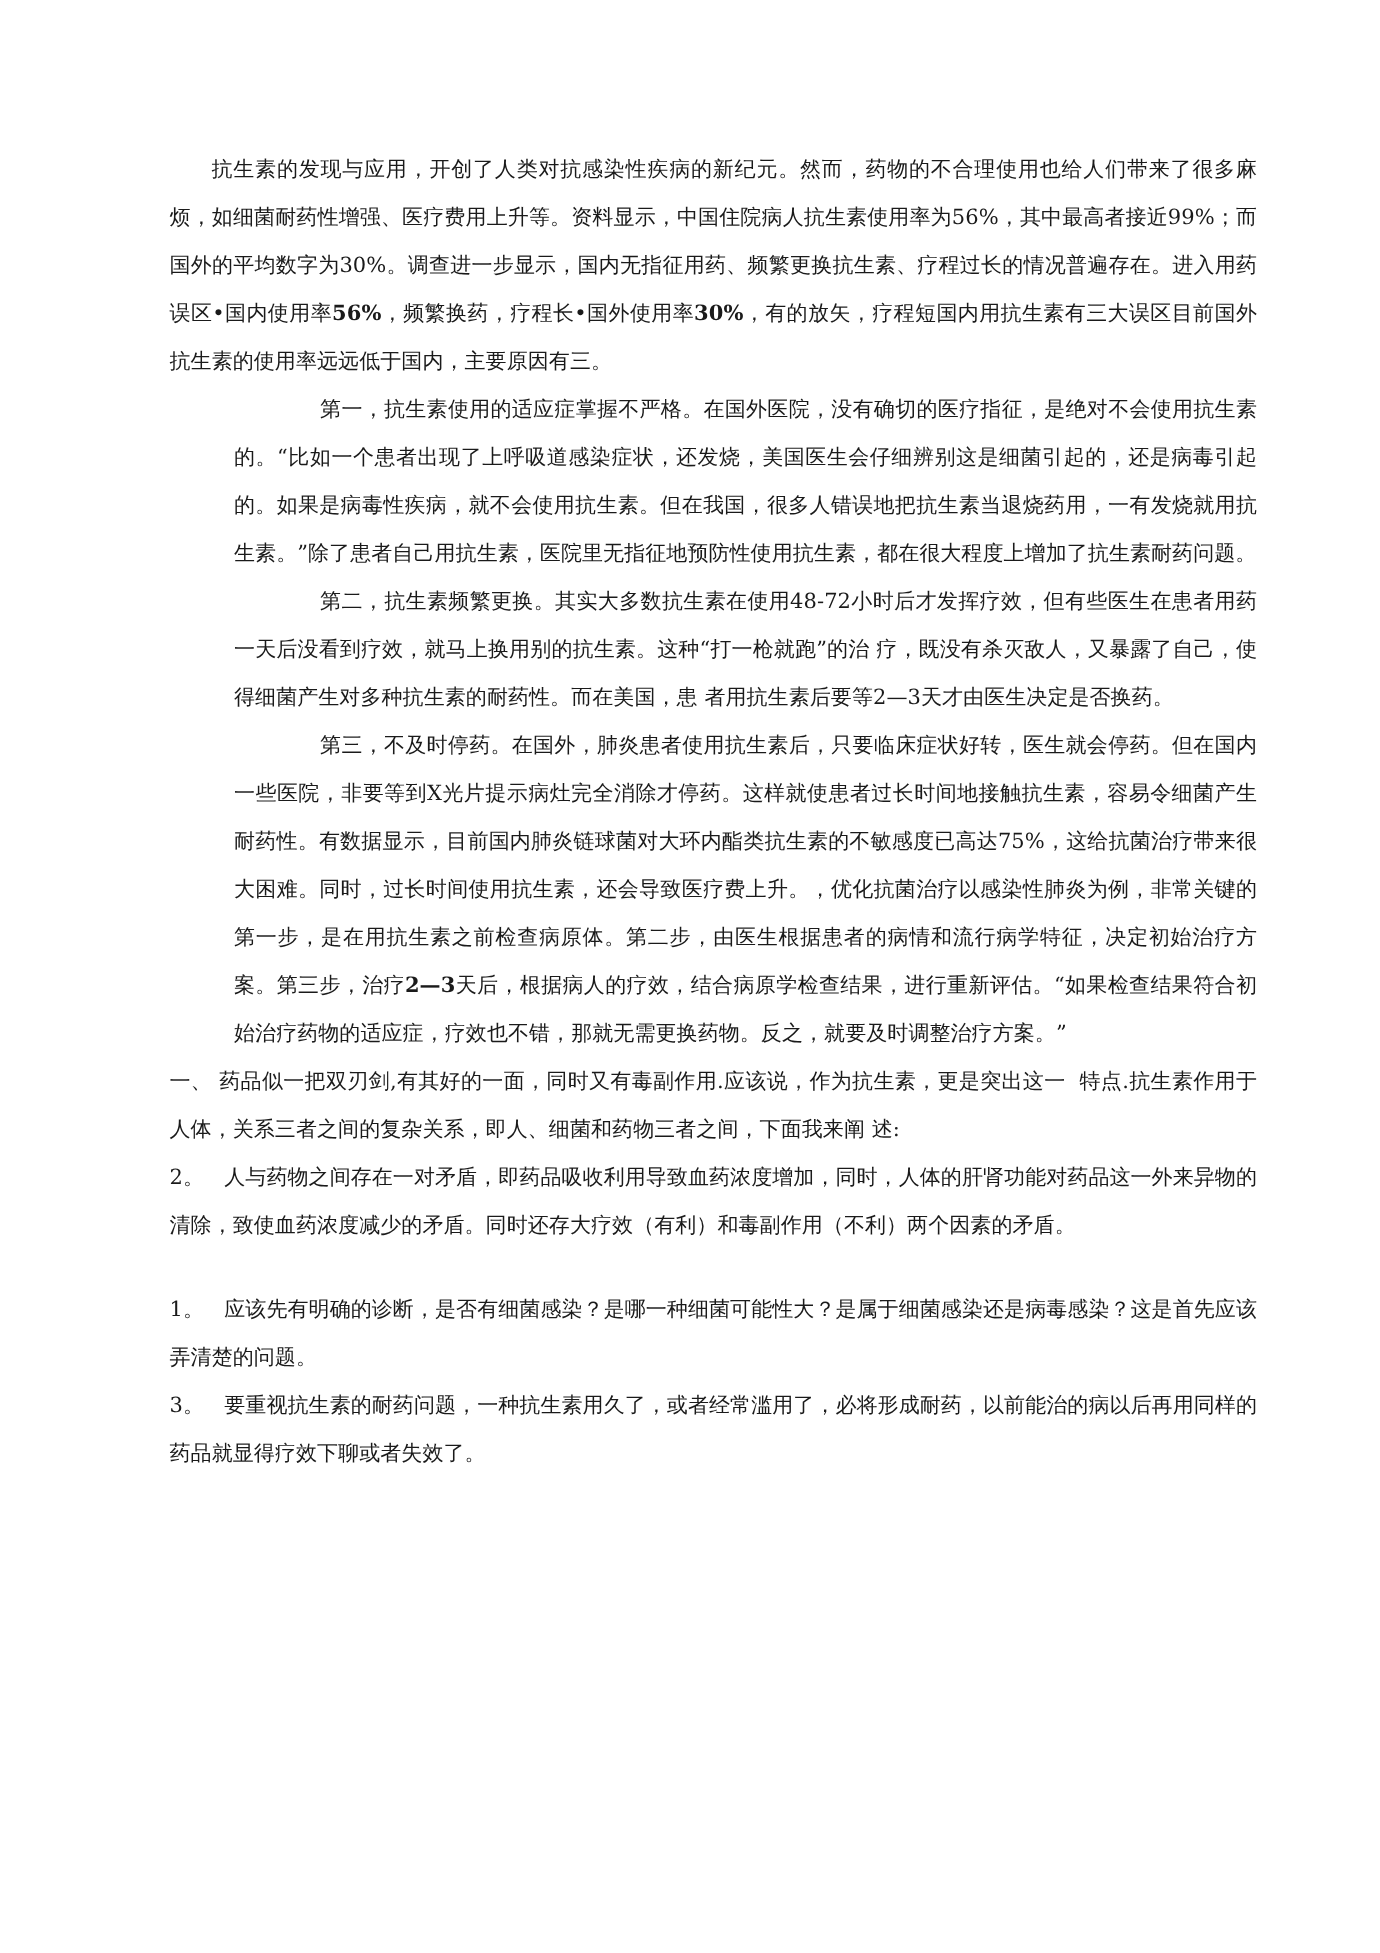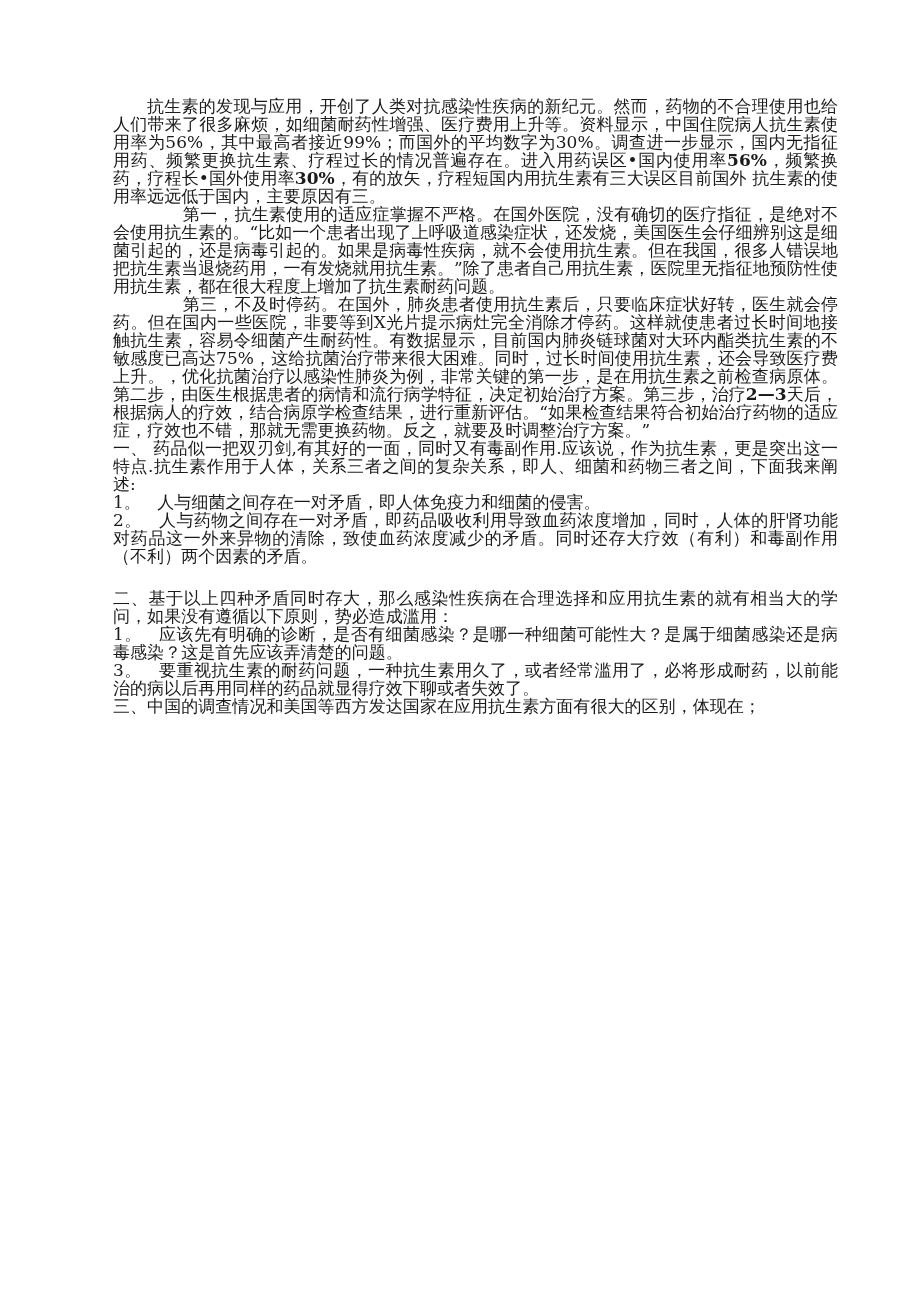--- a/index.html
+++ b/index.html
@@ -20,51 +20,49 @@
     height: 1302px;
     background: #ffffff;
     box-sizing: border-box;
     padding: 97px 82px 0 113px;
   }
   .doc-body {
     width: 725px;
   }
   .para {
     margin: 0;
-    font-size: 17px;
-    line-height: 18px;
+    font-size: 14px;
+    line-height: 32px;
     text-align: justify;
     text-justify: inter-ideograph;
     letter-spacing: 0.05px;
     word-break: break-all;
     white-space: pre-wrap;
   }
   
   .para.indent-2 { text-indent: 2em; }
   
-  .para.indent-4 { text-indent: 4.1em; }
+  .para.indent-4 { text-indent: 4.1em; margin-left: 43px; }
   .para.indent-0 { text-indent: 0; }
   .spacer-line {
     height: 24.1px;
   }
   b.bold {
     font-weight: bold;
   }
 </style>
 </head>
 <body style="background: rgb(255, 255, 255); color: rgb(26, 26, 26);">
 
 <div class="page">
   <div class="doc-body" id="doc-body">
 
   <p class="para indent-2"><span>抗生素的发现与应用，开创了人类对抗感染性疾病的新纪元。然而，药物的不合理使用也给人们带来了很多麻烦，如细菌耐药性增强、医疗费用上升等。资料显示，中国住院病人抗生素使用率为56%，其中最高者接近99%；而国外的平均数字为30%。调查进一步显示，国内无指征用药、频繁更换抗生素、疗程过长的情况普遍存在。进入用药误区•国内使用率</span><b class="bold">56%</b><span>，频繁换药，疗程长•国外使用率</span><b class="bold">30%</b><span>，有的放矢，疗程短国内用抗生素有三大误区目前国外 抗生素的使用率远远低于国内，主要原因有三。</span></p>
       <p class="para indent-4"><span>第一，抗生素使用的适应症掌握不严格。在国外医院，没有确切的医疗指征，是绝对不会使用抗生素的。“比如一个患者出现了上呼吸道感染症状，还发烧，美国医生会仔细辨别这是细菌引起的，还是病毒引起的。如果是病毒性疾病，就不会使用抗生素。但在我国，很多人错误地把抗生素当退烧药用，一有发烧就用抗生素。”除了患者自己用抗生素，医院里无指征地预防性使用抗生素，都在很大程度上增加了抗生素耐药问题。</span></p>
+      <p class="para indent-4"><span>第二，抗生素频繁更换。其实大多数抗生素在使用48-72小时后才发挥疗效，但有些医生在患者用药一天后没看到疗效，就马上换用别的抗生素。这种“打一枪就跑”的治 疗，既没有杀灭敌人，又暴露了自己，使得细菌产生对多种抗生素的耐药性。而在美国，患 者用抗生素后要等2—3天才由医生决定是否换药。</span></p>
       <p class="para indent-4"><span>第三，不及时停药。在国外，肺炎患者使用抗生素后，只要临床症状好转，医生就会停药。但在国内一些医院，非要等到X光片提示病灶完全消除才停药。这样就使患者过长时间地接触抗生素，容易令细菌产生耐药性。有数据显示，目前国内肺炎链球菌对大环内酯类抗生素的不敏感度已高达75%，这给抗菌治疗带来很大困难。同时，过长时间使用抗生素，还会导致医疗费上升。，优化抗菌治疗以感染性肺炎为例，非常关键的第一步，是在用抗生素之前检查病原体。第二步，由医生根据患者的病情和流行病学特征，决定初始治疗方案。第三步，治疗</span><b class="bold">2—3</b><span>天后，根据病人的疗效，结合病原学检查结果，进行重新评估。“如果检查结果符合初始治疗药物的适应症，疗效也不错，那就无需更换药物。反之，就要及时调整治疗方案。”</span></p>
       <p class="para indent-0"><span>一、 药品似一把双刃剑,有其好的一面，同时又有毒副作用.应该说，作为抗生素，更是突出这一  特点.抗生素作用于人体，关系三者之间的复杂关系，即人、细菌和药物三者之间，下面我来阐 述:</span></p>
-      <p class="para indent-0"><span>1。   人与细菌之间存在一对矛盾，即人体免疫力和细菌的侵害。</span></p>
       <p class="para indent-0"><span>2。   人与药物之间存在一对矛盾，即药品吸收利用导致血药浓度增加，同时，人体的肝肾功能对药品这一外来异物的清除，致使血药浓度减少的矛盾。同时还存大疗效（有利）和毒副作用（不利）两个因素的矛盾。</span></p>
       <div class="spacer-line"></div>
-      <p class="para indent-0"><span>二、基于以上四种矛盾同时存大，那么感染性疾病在合理选择和应用抗生素的就有相当大的学问，如果没有遵循以下原则，势必造成滥用：</span></p>
       <p class="para indent-0"><span>1。   应该先有明确的诊断，是否有细菌感染？是哪一种细菌可能性大？是属于细菌感染还是病毒感染？这是首先应该弄清楚的问题。</span></p>
       <p class="para indent-0"><span>3。   要重视抗生素的耐药问题，一种抗生素用久了，或者经常滥用了，必将形成耐药，以前能治的病以后再用同样的药品就显得疗效下聊或者失效了。</span></p>
-      <p class="para indent-0"><span>三、中国的调查情况和美国等西方发达国家在应用抗生素方面有很大的区别，体现在；</span></p>
     </div>
 </div>
 
 </body></html>

